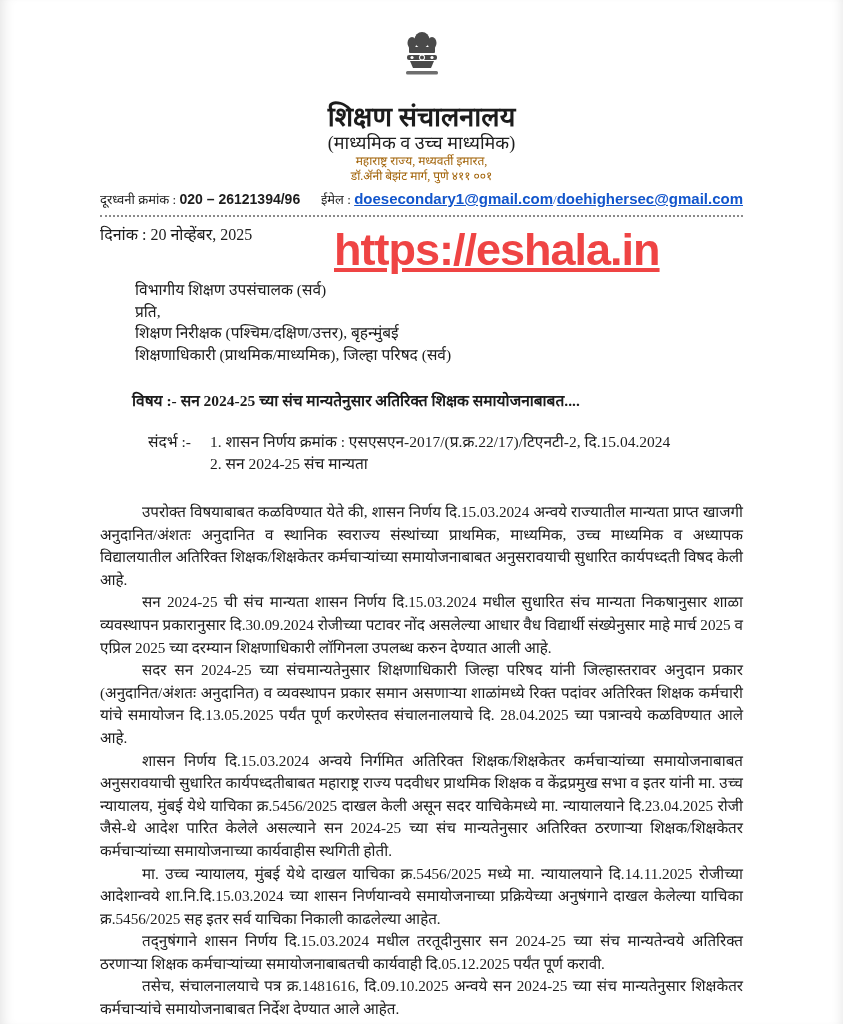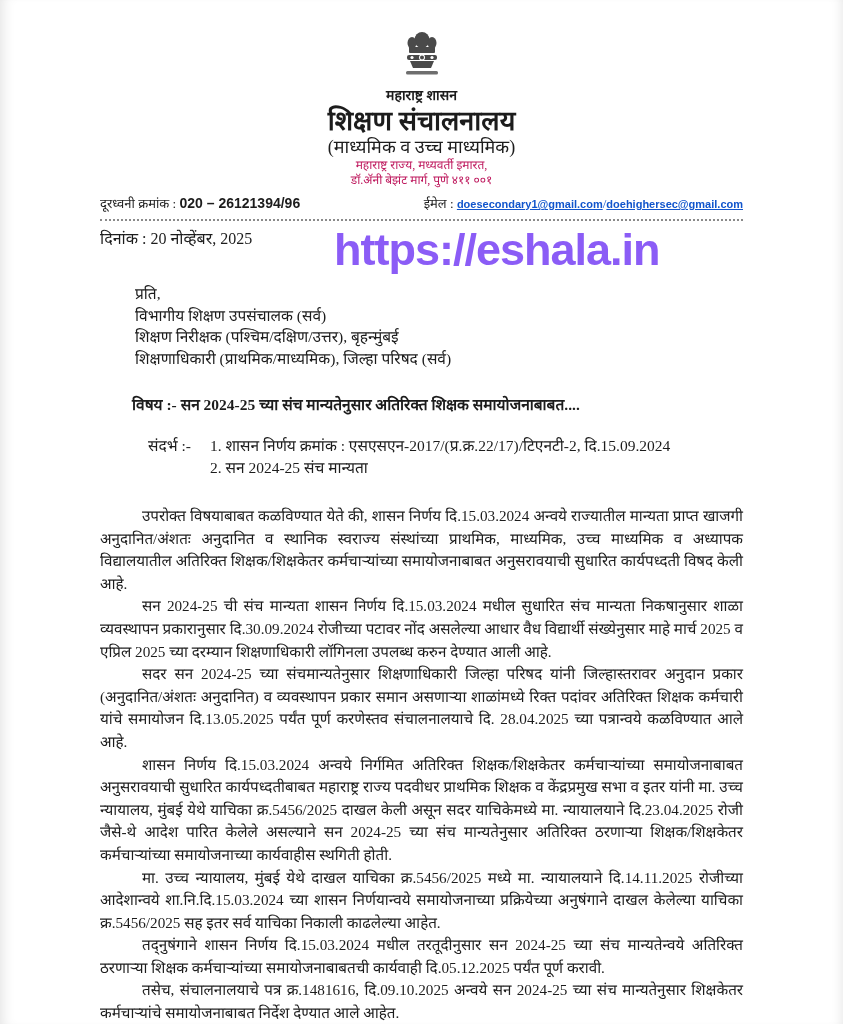--- a/index.html
+++ b/index.html
@@ -13,34 +13,34 @@
     font-family: "Liberation Serif", "DejaVu Serif", serif;
     color: #1c1c1c;
     box-shadow: inset 12px 0 14px -10px rgba(0,0,0,0.12), inset -10px 0 12px -9px rgba(0,0,0,0.10);
   }
   .content { padding: 30px 100px 0 100px; }
 
   
   .letterhead { text-align: center; }
   .emblem { display: inline-block; margin-bottom: 2px; }
   .govt-name { font-weight: bold; font-size: 14px; line-height: 16px; }
-  .office-title { font-weight: bold; font-size: 27px; line-height: 30px; margin-top: 2px; }
+  .office-title { font-weight: bold; font-size: 27px; line-height: 30px; margin-top: 14px; }
   .office-subtitle { font-weight: normal; font-size: 18px; line-height: 22px; }
-  .addr { font-size: 12px; line-height: 15px; color: #be185d; }
+  .addr { font-size: 12px; line-height: 15px; color: #a16207; }
 
   
   .contact-row {
     display: flex; justify-content: space-between; align-items: flex-start;
     margin-top: 6px; font-size: 13.5px;
   }
   .phone-label, .email-label { font-size: 13px; color: #222; }
   .phone-number { font-weight: bold; font-family: "Liberation Sans", sans-serif; font-size: 14px; }
   .email-link {
     color: #1155cc; text-decoration: underline; font-weight: bold;
-    font-family: "Liberation Sans", sans-serif; font-size: 11px; margin-top: 41px;
+    font-family: "Liberation Sans", sans-serif; font-size: 15px; margin-top: 41px;
   }
   .email-sep { color: #1155cc; font-size: 13px; }
 
   .divider { border: none; border-top: 2px dotted #8a8a8a; margin: 7px 0 6px 0; }
 
   
   .ref-row { display: flex; justify-content: space-between; font-size: 16px; margin-top: 4px; }
 
   
   .watermark {
@@ -61,21 +61,21 @@
 
   
   .body-text { margin-top: 26px; font-size: 15.2px; line-height: 22.6px; text-align: justify; }
   .body-text p { margin: 0; text-indent: 42px; }
 </style>
 </head>
 <body>
 
 <div class="page">
 
-  <div class="watermark" style="color: #8b5cf6;">https://eshala.in</div>
+  <div class="watermark" style="color: #ef4444; text-decoration: underline;">https://eshala.in</div>
 
   <div class="content">
 
     <div class="letterhead">
       <span class="emblem">
         <svg width="38" height="52" viewBox="0 0 38 52">
           <g fill="#4a4a4a">
 
             <ellipse cx="19" cy="10" rx="7.5" ry="8"></ellipse>
             <ellipse cx="9" cy="13" rx="4.5" ry="6"></ellipse>
@@ -87,21 +87,20 @@
             <circle cx="19" cy="27.5" r="2" fill="#4a4a4a"></circle>
             <circle cx="9" cy="27.5" r="1.6" fill="#ffffff"></circle>
             <circle cx="29" cy="27.5" r="1.6" fill="#ffffff"></circle>
 
             <path d="M7 31 L31 31 L28 38 L10 38 Z"></path>
 
             <rect x="3" y="41" width="32" height="3.5" rx="1.5" opacity="0.8"></rect>
           </g>
         </svg>
       </span>
-      <div class="govt-name">महाराष्ट्र शासन</div>
       <div class="office-title">शिक्षण संचालनालय</div>
       <div class="office-subtitle">(माध्यमिक व उच्च माध्यमिक)</div>
       <div class="addr">महाराष्ट्र राज्य, मध्यवर्ती इमारत,</div>
       <div class="addr">डॉ.ॲनी बेझंट मार्ग, पुणे ४११ ००१</div>
     </div>
 
     <div class="contact-row">
       <div>
         <span class="phone-label">दूरध्वनी क्रमांक :</span>
         <span class="phone-number">020 – 26121394/96</span>
@@ -112,35 +111,35 @@
       </div>
     </div>
 
     <hr class="divider">
 
     <div class="ref-row">
       <div>दिनांक : 20 नोव्हेंबर, 2025</div>
     </div>
 
     <div class="recipient">
+      <div>विभागीय शिक्षण उपसंचालक (सर्व)</div>
       <div>प्रति,</div>
-      <div>विभागीय शिक्षण उपसंचालक (सर्व)</div>
       <div>शिक्षण निरीक्षक (पश्चिम/दक्षिण/उत्तर), बृहन्मुंबई</div>
       <div>शिक्षणाधिकारी (प्राथमिक/माध्यमिक), जिल्हा परिषद (सर्व)</div>
     </div>
 
     <div class="subject">
       <span>विषय :-</span>
       <span>सन 2024-25 च्या संच मान्यतेनुसार अतिरिक्त शिक्षक समायोजनाबाबत....</span>
     </div>
 
     <div class="refs">
       <div class="refs-label">संदर्भ :-</div>
       <div class="refs-items">
-        <div>1. शासन निर्णय क्रमांक : एसएसएन-2017/(प्र.क्र.22/17)/टिएनटी-2, दि.15.09.2024</div>
+        <div>1. शासन निर्णय क्रमांक : एसएसएन-2017/(प्र.क्र.22/17)/टिएनटी-2, दि.15.04.2024</div>
         <div>2. सन 2024-25 संच मान्यता</div>
       </div>
     </div>
 
     <div class="body-text">
       <p>उपरोक्त विषयाबाबत कळविण्यात येते की, शासन निर्णय दि.15.03.2024 अन्वये राज्यातील मान्यता प्राप्त खाजगी अनुदानित/अंशतः अनुदानित व स्थानिक स्वराज्य संस्थांच्या प्राथमिक, माध्यमिक, उच्च माध्यमिक व अध्यापक विद्यालयातील अतिरिक्त शिक्षक/शिक्षकेतर कर्मचाऱ्यांच्या समायोजनाबाबत अनुसरावयाची सुधारित कार्यपध्दती विषद केली आहे.</p>
       <p>सन 2024-25 ची संच मान्यता शासन निर्णय दि.15.03.2024 मधील सुधारित संच मान्यता निकषानुसार शाळा व्यवस्थापन प्रकारानुसार दि.30.09.2024 रोजीच्या पटावर नोंद असलेल्या आधार वैध विद्यार्थी संख्येनुसार माहे मार्च 2025 व एप्रिल 2025 च्या दरम्यान शिक्षणाधिकारी लॉगिनला उपलब्ध करुन देण्यात आली आहे.</p>
       <p>सदर सन 2024-25 च्या संचमान्यतेनुसार शिक्षणाधिकारी जिल्हा परिषद यांनी जिल्हास्तरावर अनुदान प्रकार (अनुदानित/अंशतः अनुदानित) व व्यवस्थापन प्रकार समान असणाऱ्या शाळांमध्ये रिक्त पदांवर अतिरिक्त शिक्षक कर्मचारी यांचे समायोजन दि.13.05.2025 पर्यंत पूर्ण करणेस्तव संचालनालयाचे दि. 28.04.2025 च्या पत्रान्वये कळविण्यात आले आहे.</p>
       <p>शासन निर्णय दि.15.03.2024 अन्वये निर्गमित अतिरिक्त शिक्षक/शिक्षकेतर कर्मचाऱ्यांच्या समायोजनाबाबत अनुसरावयाची सुधारित कार्यपध्दतीबाबत महाराष्ट्र राज्य पदवीधर प्राथमिक शिक्षक व केंद्रप्रमुख सभा व इतर यांनी मा. उच्च न्यायालय, मुंबई येथे याचिका क्र.5456/2025 दाखल केली असून सदर याचिकेमध्ये मा. न्यायालयाने दि.23.04.2025 रोजी जैसे-थे आदेश पारित केलेले असल्याने सन 2024-25 च्या संच मान्यतेनुसार अतिरिक्त ठरणाऱ्या शिक्षक/शिक्षकेतर कर्मचाऱ्यांच्या समायोजनाच्या कार्यवाहीस स्थगिती होती.</p>
       <p>मा. उच्च न्यायालय, मुंबई येथे दाखल याचिका क्र.5456/2025 मध्ये मा. न्यायालयाने दि.14.11.2025 रोजीच्या आदेशान्वये शा.नि.दि.15.03.2024 च्या शासन निर्णयान्वये समायोजनाच्या प्रक्रियेच्या अनुषंगाने दाखल केलेल्या याचिका क्र.5456/2025 सह इतर सर्व याचिका निकाली काढलेल्या आहेत.</p>

